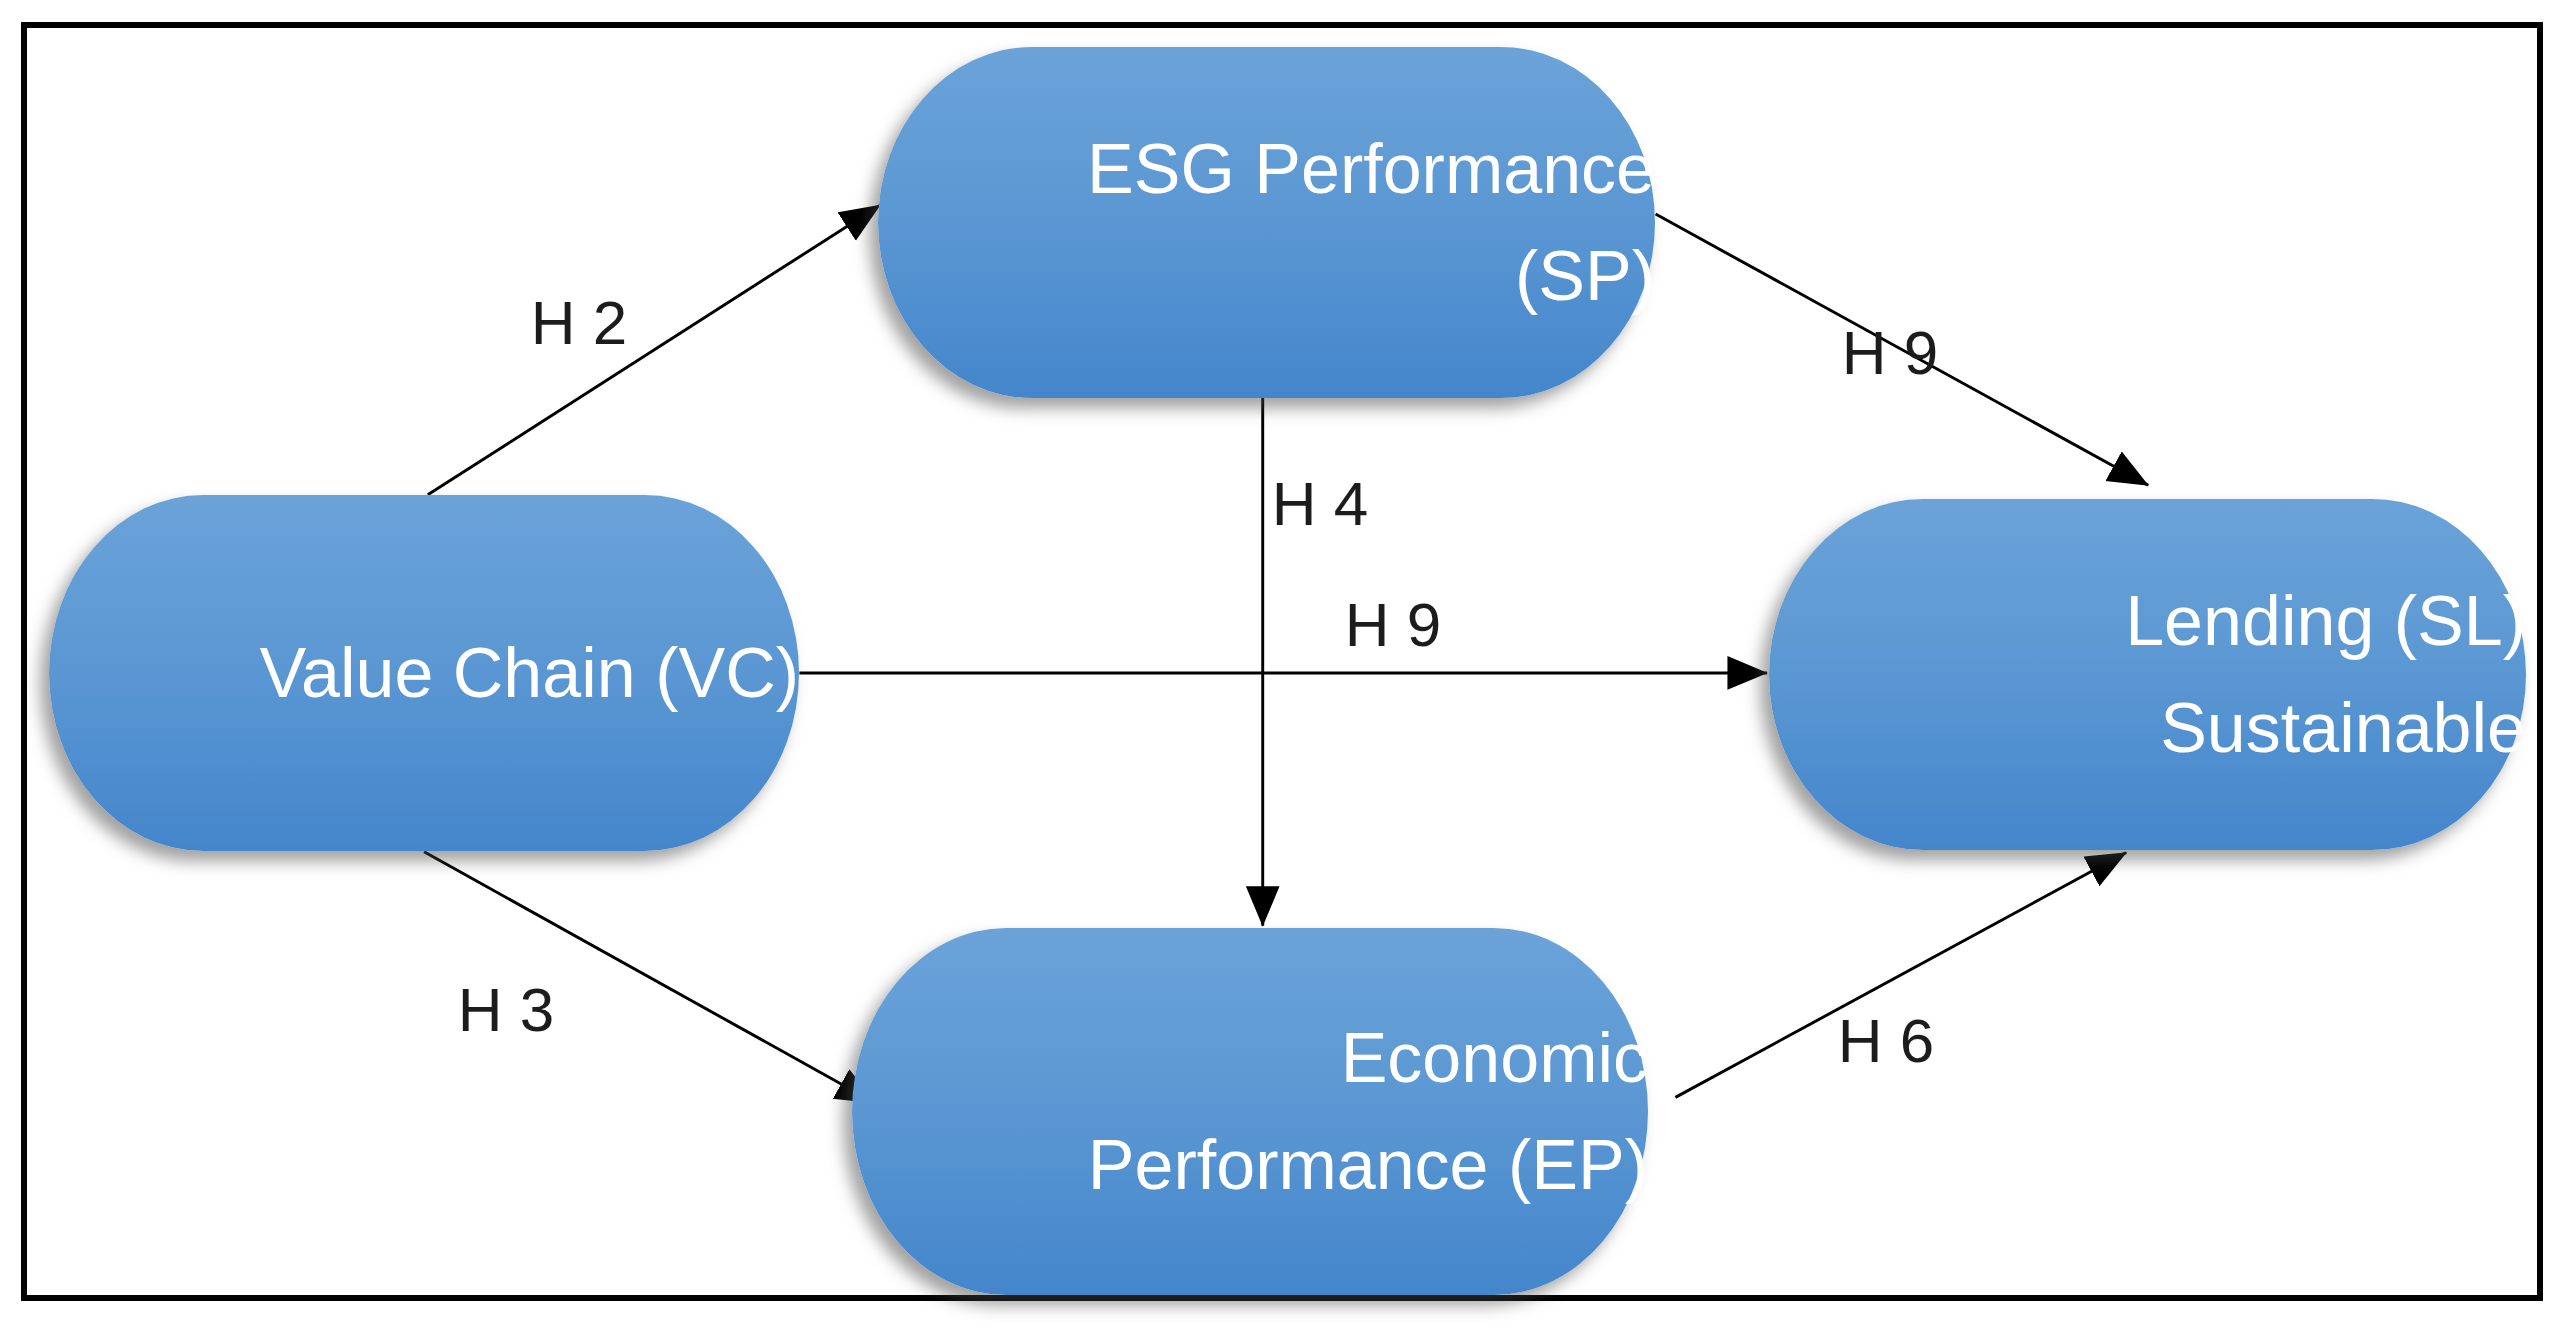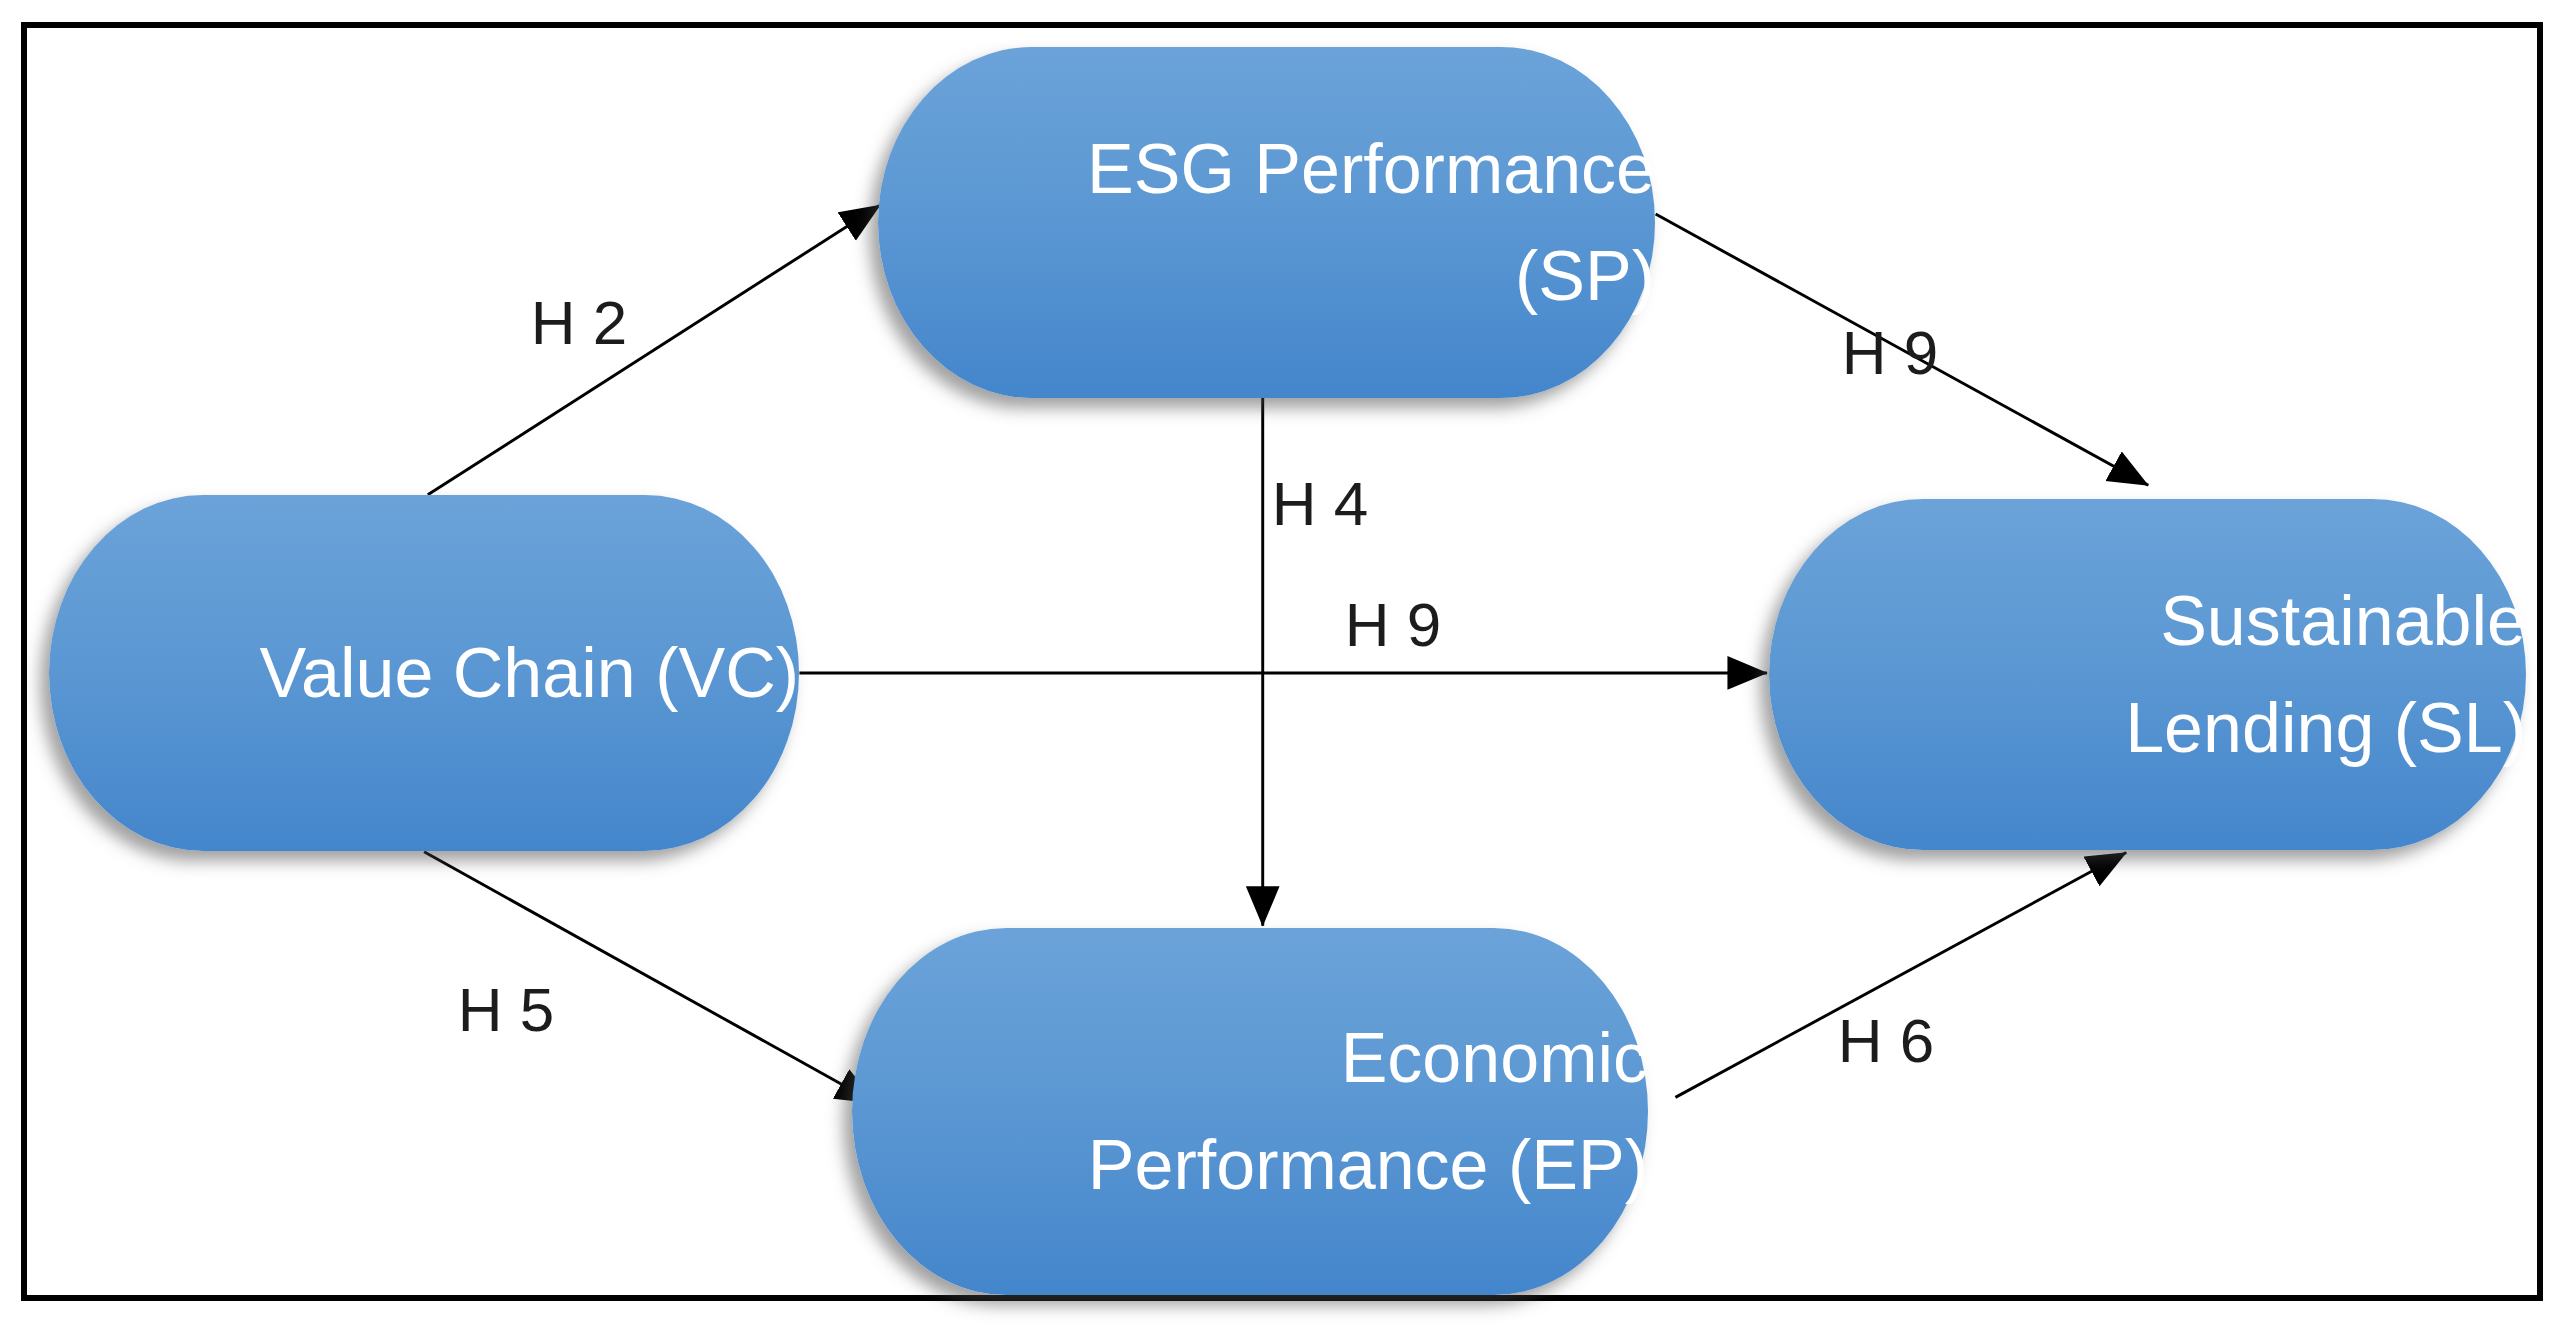--- a/index.html
+++ b/index.html
@@ -47,30 +47,30 @@
 
   <div id="node-layer">
       <div class="node" style="left: 878px; top: 47px; width: 777px; height: 351px; border-radius: 154px / 50%;">
         <div class="node-line">ESG Performance</div>
         <div class="node-line">(SP)</div>
       </div>
       <div class="node" style="left: 49px; top: 495px; width: 750px; height: 356px; border-radius: 154px / 50%;">
         <div class="node-line">Value Chain (VC)</div>
       </div>
       <div class="node" style="left: 1769px; top: 499px; width: 757px; height: 351px; border-radius: 154px / 50%;">
+        <div class="node-line">Lending (SL)</div>
         <div class="node-line">Sustainable</div>
-        <div class="node-line">Lending (SL)</div>
       </div>
       <div class="node" style="left: 852px; top: 928px; width: 796px; height: 367px; border-radius: 154px / 50%;">
         <div class="node-line">Economic</div>
         <div class="node-line">Performance (EP)</div>
       </div>
     </div>
   <div id="label-layer">
-      <div class="edge-label" style="left: 506px; top: 1010px;">H 5</div>
+      <div class="edge-label" style="left: 506px; top: 1010px;">H 3</div>
       <div class="edge-label" style="left: 579px; top: 323px;">H 2</div>
       <div class="edge-label" style="left: 1393px; top: 625px;">H 9</div>
       <div class="edge-label" style="left: 1320px; top: 504px;">H 4</div>
       <div class="edge-label" style="left: 1890px; top: 353px;">H 9</div>
       <div class="edge-label" style="left: 1886px; top: 1041px;">H 6</div>
     </div>
 </div>
 
 
 </body></html>

